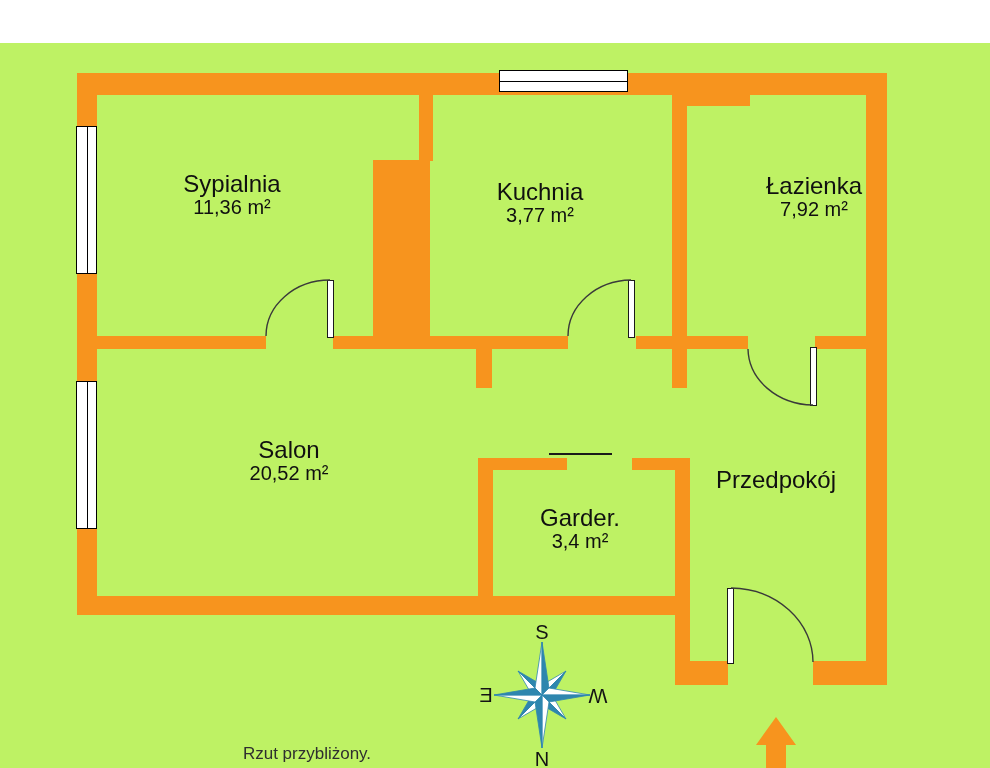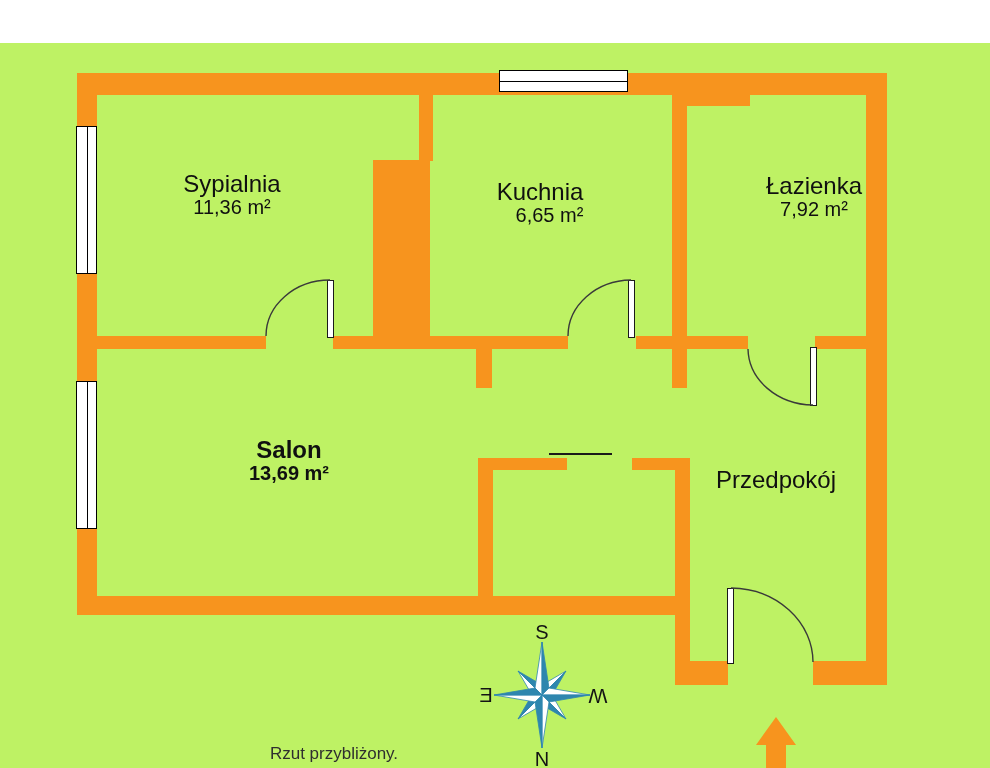--- a/index.html
+++ b/index.html
@@ -20,21 +20,21 @@
   .arc{fill:none;stroke:#3a3a3a;stroke-width:1.4;}
   .rose-blue{fill:var(--compass);stroke:var(--compass);stroke-width:.8;}
   .rose-white{fill:#ffffff;stroke:var(--compass);stroke-width:.8;}
   .arrow{fill:var(--wall);}
   .room-label{position:absolute;transform:translateX(-50%);text-align:center;color:#101010;white-space:nowrap;}
   .room-name{font-size:24px;line-height:25px;}
   .room-area{font-size:20px;line-height:23px;}
   .compass-label{position:absolute;font-size:20px;color:#141414;transform:translate(-50%,-50%);}
   .compass-label.flip-x{transform:translate(-50%,-50%) scaleX(-1);}
   .compass-label.flip-y{transform:translate(-50%,-50%) scaleY(-1);}
-  .disclaimer{position:absolute;left:0;text-align:center;color:var(--text);font-size:17px;padding-left:27px;}
+  .disclaimer{position:absolute;left:0;text-align:center;color:var(--text);font-size:17px;}
 </style>
 </head>
 <body>
 
 <div class="plan">
 
   <div class="wall" style="left:77px;top:30px;width:809px;height:22px;"></div>
   <div class="wall" style="left:77px;top:30px;width:20px;height:542px;"></div>
   <div class="wall" style="left:866px;top:30px;width:21px;height:612px;"></div>
   <div class="wall" style="left:77px;top:553px;width:613px;height:19px;"></div>
@@ -100,31 +100,35 @@
       <polygon class="rose-blue" points="494,652 535,645 542,652"></polygon>
     </g>
 
     <polygon class="arrow" points="776,674 756,702 766,702 766,729 786,729 786,702 796,702"></polygon>
   </svg>
 
   <div class="room-label" style="left:232px;top:128px;">
     <div class="room-name">Sypialnia</div>
     <div class="room-area">11,36 m²</div>
   </div>
-  <div class="room-label" style="left:540px;top:136px;text-align:right;">
+  <div class="room-label" style="left:540px;top:136px;">
     <div class="room-name">Kuchnia</div>
-    <div class="room-area">6,65 m²</div>
+    <div class="room-area">3,77 m²</div>
   </div>
   <div class="room-label" style="left:814px;top:130px;">
     <div class="room-name">Łazienka</div>
     <div class="room-area">7,92 m²</div>
   </div>
-  <div class="room-label" style="left:289px;top:394px;font-weight:bold;">
+  <div class="room-label" style="left:289px;top:394px;">
     <div class="room-name">Salon</div>
-    <div class="room-area">13,69 m²</div>
+    <div class="room-area">20,52 m²</div>
+  </div>
+  <div class="room-label" style="left:580px;top:462px;">
+    <div class="room-name">Garder.</div>
+    <div class="room-area">3,4 m²</div>
   </div>
   <div class="room-label" style="left:776px;top:424px;">
     <div class="room-name">Przedpokój</div>
   </div>
 
   <div class="compass-label" style="left:542px;top:589px;">S</div>
   <div class="compass-label" style="left:542px;top:716px;">N</div>
   <div class="compass-label flip-x" style="left:486px;top:652px;">E</div>
   <div class="compass-label flip-y" style="left:598px;top:652px;">W</div>
 

